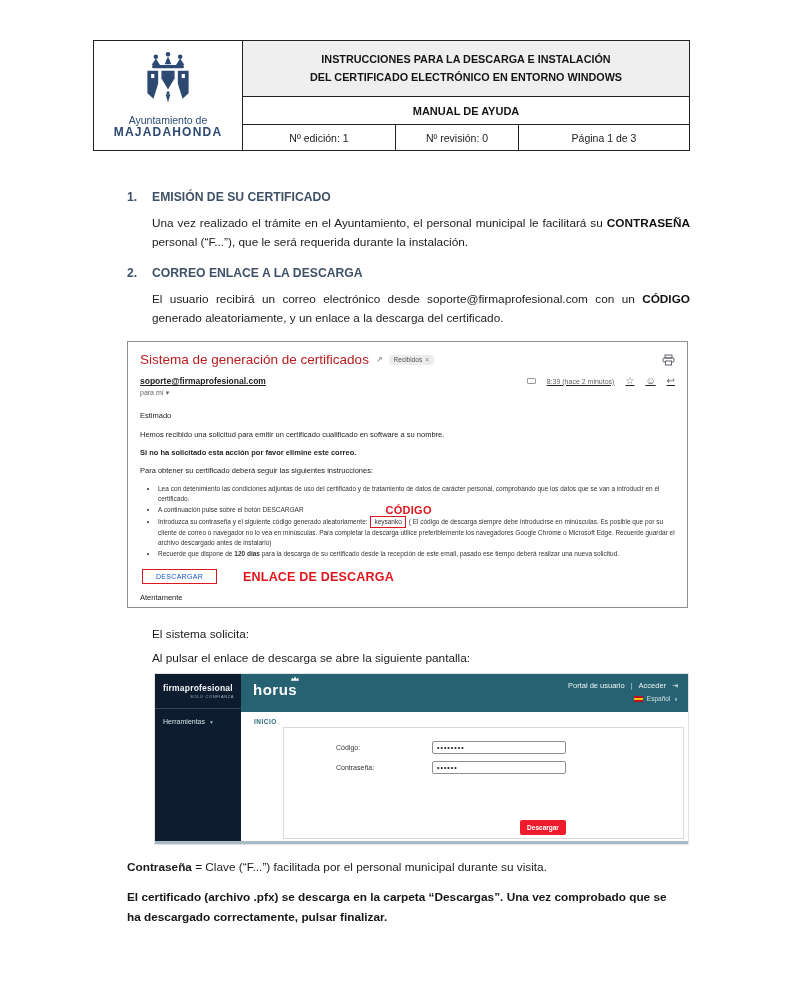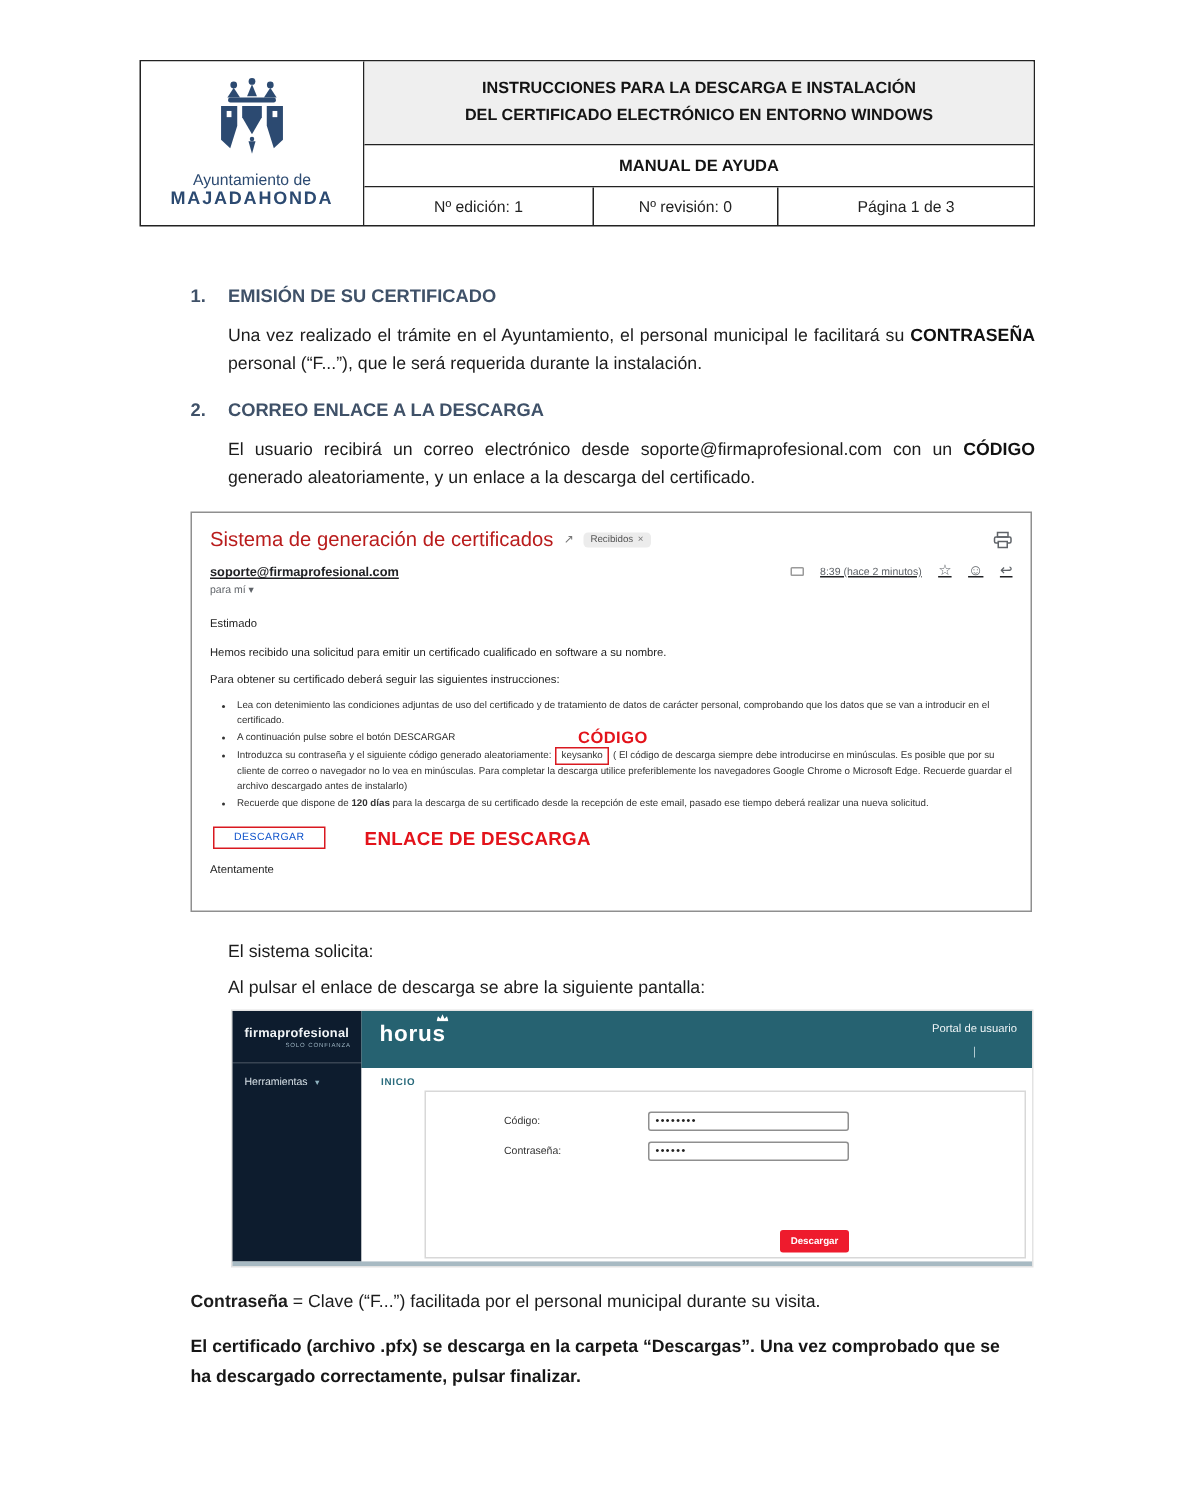--- a/index.html
+++ b/index.html
@@ -108,21 +108,21 @@
   .p-side-sep { border-top:1px solid rgba(255,255,255,.18); margin:9px -7px 0 -8px; }
   .p-menu { margin-top:9px; font-size:7px; color:#d7e0e6; display:flex; align-items:center; gap:4px; }
   .p-menu .caret { font-size:5px; color:#8fb3c0; }
   .p-header {
     position:absolute; left:86px; right:0; top:0; height:38px; background:#266271;
     display:flex; align-items:flex-start; padding:7px 10px 0 12px; color:#fff;
   }
   .p-logo { position:relative; font-size:15px; font-weight:bold; letter-spacing:.5px; }
   .p-crown { position:absolute; right:-2px; top:-5px; }
   .p-nav { margin-left:auto; text-align:right; }
-  .p-nav-top { font-size:7.5px; display:flex; align-items:center; gap:6px; justify-content:flex-end; color:#eef4f6;flex-direction:column; }
+  .p-nav-top { font-size:7.5px; display:flex; align-items:center; gap:6px; justify-content:flex-end; color:#eef4f6; }
   .p-nav-sep { color:#bcd2d9; }
   .p-login-icon { font-size:7px; }
   .p-nav-bottom { margin-top:5px; font-size:6.5px; color:#d4e2e7; display:flex; align-items:center; gap:4px; justify-content:flex-end; }
   .p-flag { width:9px; height:6px; background:linear-gradient(180deg,#c60b1e 0 27%,#ffc400 27% 73%,#c60b1e 73% 100%); border-radius:1px; }
   .p-chevron { font-size:5px; }
   .p-body { position:absolute; left:86px; right:0; top:38px; bottom:3px; background:#fff; }
   .p-breadcrumb { position:absolute; left:13px; top:6px; font-size:6.5px; font-weight:bold; color:#2a6b7c; letter-spacing:.5px; }
   .p-card { position:absolute; left:42px; top:15px; width:401px; height:112px; border:1px solid #d8d8d8; background:#fff; }
   .p-row { position:absolute; left:0; width:100%; display:flex; align-items:center; }
   .p-row1 { top:13px; } .p-row2 { top:33px; }
@@ -232,20 +232,21 @@
           <span class="em-ico">↩</span>
         </span>
       </div>
       <div class="em-to">
         <span>para mí</span>
         <span>▾</span>
       </div>
       <div class="em-body">
         <p>Estimado</p>
         <p>Hemos recibido una solicitud para emitir un certificado cualificado en software a su nombre.</p>
+        <p class="em-warning">Si no ha solicitado esta acción por favor elimine este correo.</p>
         <p>Para obtener su certificado deberá seguir las siguientes instrucciones:</p>
         <ul class="em-bullets">
           <li>Lea con detenimiento las condiciones adjuntas de uso del certificado y de tratamiento de datos de carácter personal, comprobando que los datos que se van a introducir en el certificado.</li>
           <li>A continuación pulse sobre el botón DESCARGAR</li>
           <li><span>Introduzca su contraseña y el siguiente código generado aleatoriamente: </span><span class="code-box"><span>keysanko</span><span class="codigo-note">CÓDIGO</span></span><span> ( El código de descarga siempre debe introducirse en minúsculas. Es posible que por su cliente de correo o navegador no lo vea en minúsculas. Para completar la descarga utilice preferiblemente los navegadores Google Chrome o Microsoft Edge. Recuerde guardar el archivo descargado antes de instalarlo)</span></li>
           <li><span>Recuerde que dispone de </span><b>120 días</b><span> para la descarga de su certificado desde la recepción de este email, pasado ese tiempo deberá realizar una nueva solicitud.</span></li>
         </ul>
       </div>
       <div class="em-download-row">
         <a href="#" class="em-download-link">DESCARGAR</a>

